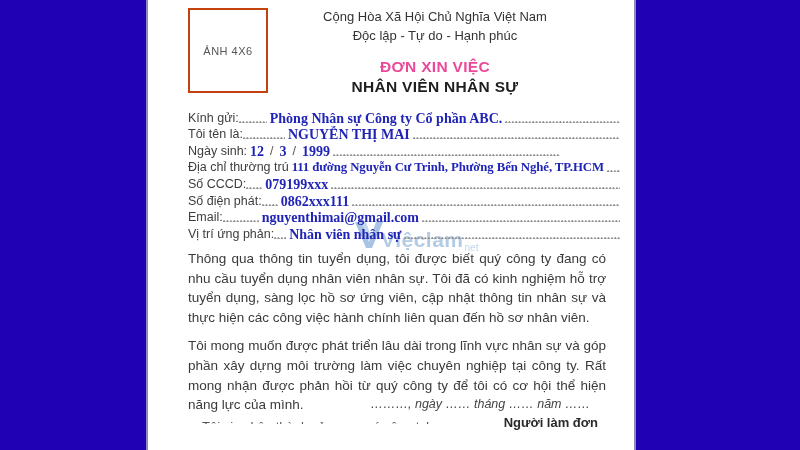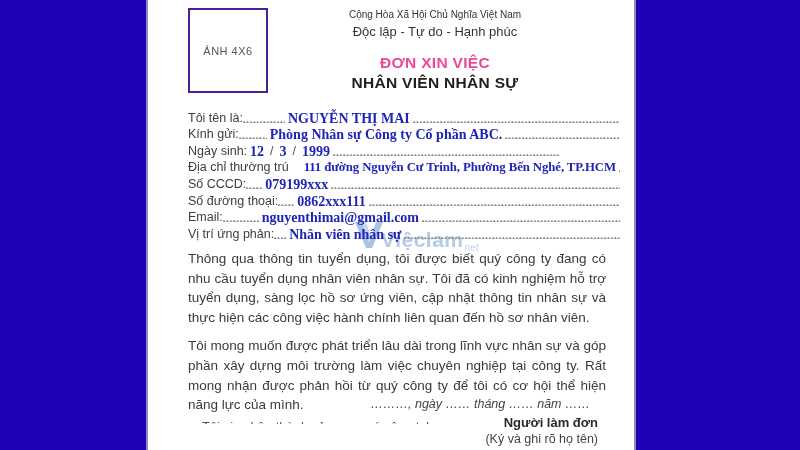--- a/index.html
+++ b/index.html
@@ -10,39 +10,39 @@
   }
   .page{
     position:absolute;left:146px;top:0;width:490px;height:450px;
     background:#ffffff;box-sizing:border-box;
     border-left:2px solid rgba(30,20,130,.5);
     border-right:2px solid rgba(30,20,130,.5);
   }
   
   .photo-box{
     position:absolute;left:40px;top:8px;width:76px;height:81px;
-    border:2px solid #4c1d95;display:flex;align-items:center;justify-content:center;
+    border:2px solid #c2410c;display:flex;align-items:center;justify-content:center;
   }
   .photo-box span{font-size:11px;color:#555;letter-spacing:.5px;}
   
   .header{position:absolute;left:96px;right:8px;top:9px;text-align:center;}
-  .h-rep{font-size:10px;color:#333;}
+  .h-rep{font-size:13px;color:#333;}
   .h-motto{font-size:13px;color:#333;margin-top:4px;}
   .h-title1{font-size:15.5px;font-weight:bold;color:#ec4899;margin-top:15px;letter-spacing:.3px;}
   .h-title2{font-size:15.5px;font-weight:bold;color:#1e1e1e;margin-top:2px;letter-spacing:.3px;}
   
   .fields{position:absolute;left:40px;right:14px;top:109px;z-index:2;}
   .frow{display:flex;align-items:flex-end;height:16.6px;white-space:nowrap;overflow:hidden;}
   .flabel{font-size:12.5px;color:#3d3d3d;line-height:15px;flex:0 0 auto;}
   .fvalue{
     font-family:"Liberation Serif","DejaVu Serif",serif;
     font-weight:bold;font-size:14px;color:#2024b6;line-height:15px;
     padding:0 3px;flex:0 0 auto;
   }
-  .fvalue.fit{font-size:12.8px;letter-spacing:-.1px;margin-left:12px;}
+  .fvalue.fit{font-size:12.8px;letter-spacing:-.1px;}
   .slash{font-size:12.5px;color:#555;line-height:15px;padding:0 3px;}
   .dots{
     height:13px;flex:0 0 auto;
     background-image:radial-gradient(circle at 1.2px 1.2px,#8f8f8f .9px,transparent 1.15px);
     background-size:3.4px 3px;background-repeat:repeat-x;background-position:left bottom 2px;
   }
   .dots.grow{flex:1 1 auto;min-width:0;}
   .d28{width:28px}.d42{width:42px}.d16{width:16px}.d36{width:36px}.d12{width:12px}
   .frow.dob .dots.grow{margin-right:60px;}
   
@@ -84,30 +84,30 @@
       <polygon points="1,1 8,1 15,21 22,1 29,1 18,27 12,27" fill="#a9c3e2"></polygon>
       <polygon points="8,1 15,21 17,15 12,1" fill="#c6d8ee"></polygon>
     </svg>
     <span class="wm-text">Việclam</span>
     <span class="wm-suffix">net</span>
   </div>
 
   <div class="fields">
 
     <div class="frow">
-      <span class="flabel">Tôi tên là:</span>
-      <span class="dots d42"></span>
-      <span class="fvalue">NGUYỄN THỊ MAI</span>
+      <span class="flabel">Kính gửi:</span>
+      <span class="dots d28"></span>
+      <span class="fvalue">Phòng Nhân sự Công ty Cổ phần ABC.</span>
       <span class="dots grow"></span>
     </div>
 
     <div class="frow">
-      <span class="flabel">Kính gửi:</span>
-      <span class="dots d28"></span>
-      <span class="fvalue">Phòng Nhân sự Công ty Cổ phần ABC.</span>
+      <span class="flabel">Tôi tên là:</span>
+      <span class="dots d42"></span>
+      <span class="fvalue">NGUYỄN THỊ MAI</span>
       <span class="dots grow"></span>
     </div>
 
     <div class="frow dob">
       <span class="flabel">Ngày sinh:</span>
       <span class="fvalue">12</span>
       <span class="slash">/</span>
       <span class="fvalue">3</span>
       <span class="slash">/</span>
       <span class="fvalue">1999</span>
@@ -121,21 +121,21 @@
     </div>
 
     <div class="frow">
       <span class="flabel">Số CCCD:</span>
       <span class="dots d16"></span>
       <span class="fvalue">079199xxx</span>
       <span class="dots grow"></span>
     </div>
 
     <div class="frow">
-      <span class="flabel">Số đường thoại:</span>
+      <span class="flabel">Số điện phát:</span>
       <span class="dots d16"></span>
       <span class="fvalue">0862xxx111</span>
       <span class="dots grow"></span>
     </div>
 
     <div class="frow">
       <span class="flabel">Email:</span>
       <span class="dots d36"></span>
       <span class="fvalue">nguyenthimai@gmail.com</span>
       <span class="dots grow"></span>
@@ -152,16 +152,15 @@
 
   <div class="bodytext">
     <p class="p1">Thông qua thông tin tuyển dụng, tôi được biết quý công ty đang có nhu cầu tuyển dụng nhân viên nhân sự. Tôi đã có kinh nghiệm hỗ trợ tuyển dụng, sàng lọc hồ sơ ứng viên, cập nhật thông tin nhân sự và thực hiện các công việc hành chính liên quan đến hồ sơ nhân viên.</p>
     <p class="p2">Tôi mong muốn được phát triển lâu dài trong lĩnh vực nhân sự và góp phần xây dựng môi trường làm việc chuyên nghiệp tại công ty. Rất mong nhận được phản hồi từ quý công ty để tôi có cơ hội thể hiện năng lực của mình.</p>
     <div class="clipped">Tôi xin chân thành cảm ơn quý công ty!</div>
   </div>
 
   <div class="signature">
     <div class="sig-date">………, ngày …… tháng …… năm ……</div>
     <div class="sig-title">Người làm đơn</div>
-    <div class="sig-note">(Ký và ghi rõ họ tên)</div>
   </div>
 
 </div>
 
 </body></html>

